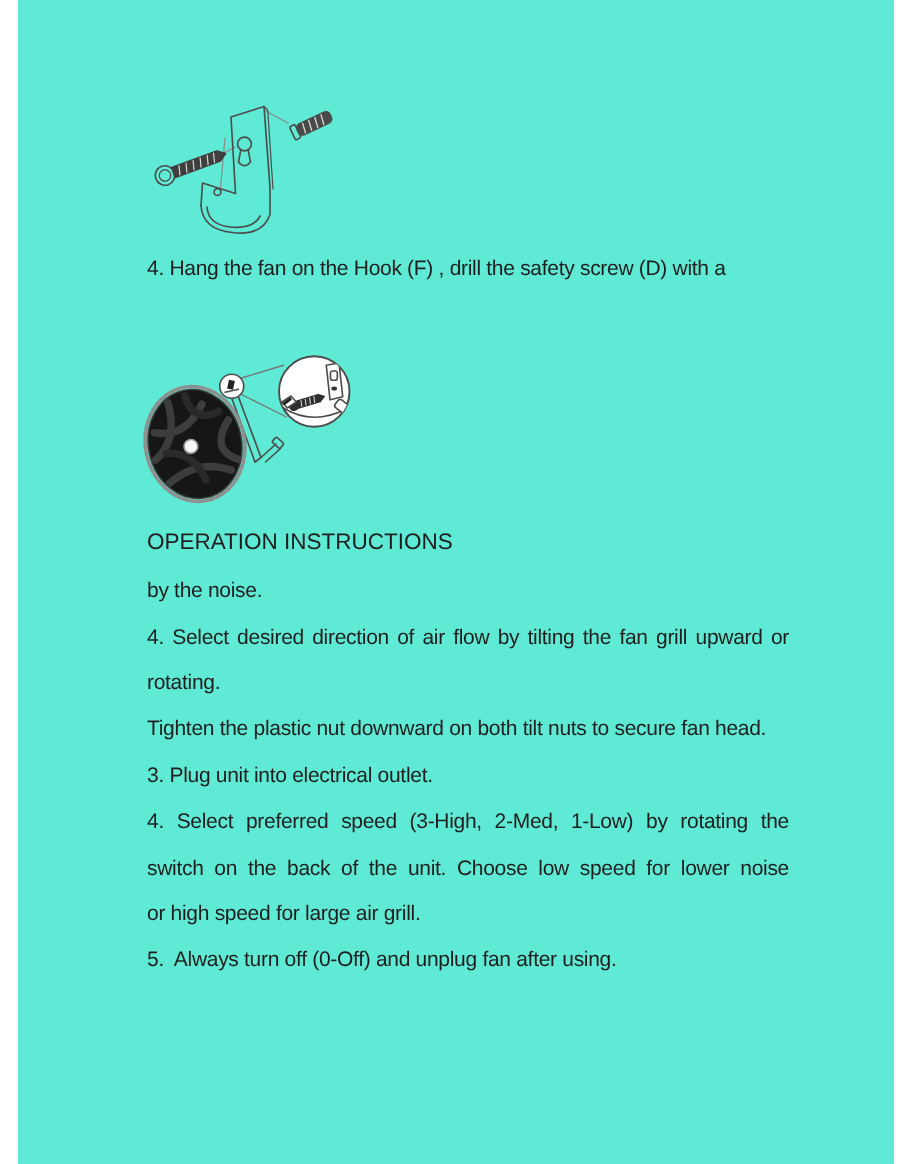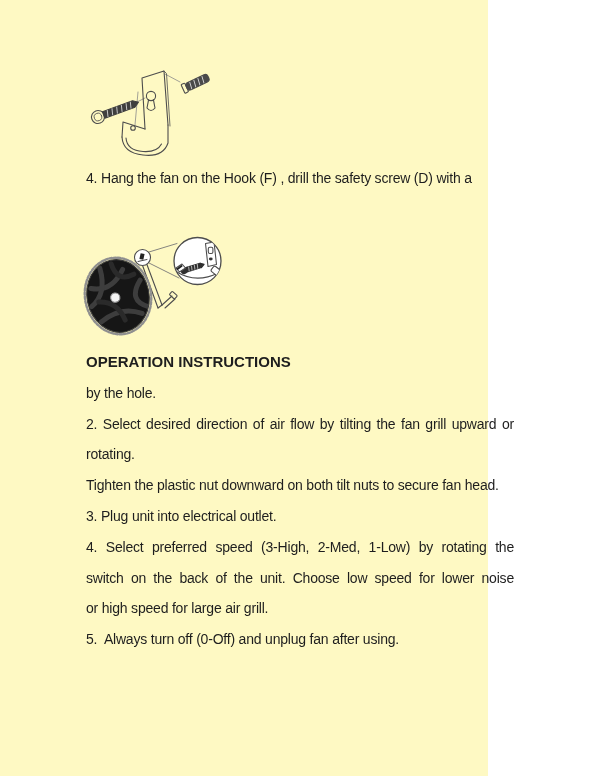--- a/index.html
+++ b/index.html
@@ -4,38 +4,38 @@
 <style>
   html,body{margin:0;padding:0;}
   body{
     width:600px;height:776px;
     background:#ffffff;
     font-family:"Liberation Sans","DejaVu Sans",sans-serif;
     position:relative;
     overflow:hidden;
   }
   #page{
-    position:absolute;left:0;top:0;width:488px;height:776px;
-    background:#fef9c3;color:#1e1e1e;
+    position:absolute;left:12px;top:0;width:584px;height:776px;
+    background:#5eead4;color:#1e1e1e;
   }
   .textblock{
     position:absolute;left:86px;width:428px;
     font-size:14px;letter-spacing:-0.2px;color:#1e1e1e;
   }
   .line{
     height:30.8px;line-height:30.8px;
     white-space:pre;overflow:visible;
   }
   .jl{
     white-space:normal;
     text-align:justify;
     text-align-last:justify;
   }
   .heading{
-    font-weight:bold;font-size:15px;letter-spacing:0;
+    font-weight:normal;font-size:15px;letter-spacing:0;
   }
   .illus{position:absolute;}
   svg{display:block;}
 </style>
 </head>
 <body>
 
 <div id="page">
 
   <div class="illus" style="left:85px;top:58px;width:160px;height:112px">
@@ -160,22 +160,22 @@
 
           <path d="M118,45 L124,41 L127.5,45 L121.5,49 Z" fill="#ffffff"></path>
           <path d="M119.5,46 L123.5,43" stroke="#222" stroke-width="2"></path>
         </g>
       </g>
     </svg>
   </div>
 
   <div class="textblock" style="top:347px">
     <div class="line heading">OPERATION INSTRUCTIONS</div>
-    <div class="line">by the hole.</div>
-    <div class="line jl">2. Select desired direction of air flow by tilting the fan grill upward or</div>
+    <div class="line">by the noise.</div>
+    <div class="line jl">4. Select desired direction of air flow by tilting the fan grill upward or</div>
     <div class="line">rotating.</div>
     <div class="line">Tighten the plastic nut downward on both tilt nuts to secure fan head.</div>
     <div class="line">3. Plug unit into electrical outlet.</div>
     <div class="line jl">4.  Select  preferred  speed  (3-High,  2-Med,  1-Low)  by  rotating  the</div>
     <div class="line jl">switch on the back of the unit. Choose low speed for lower noise</div>
     <div class="line">or high speed for large air grill.</div>
     <div class="line">5.  Always turn off (0-Off) and unplug fan after using.</div>
   </div>
 
 </div>

